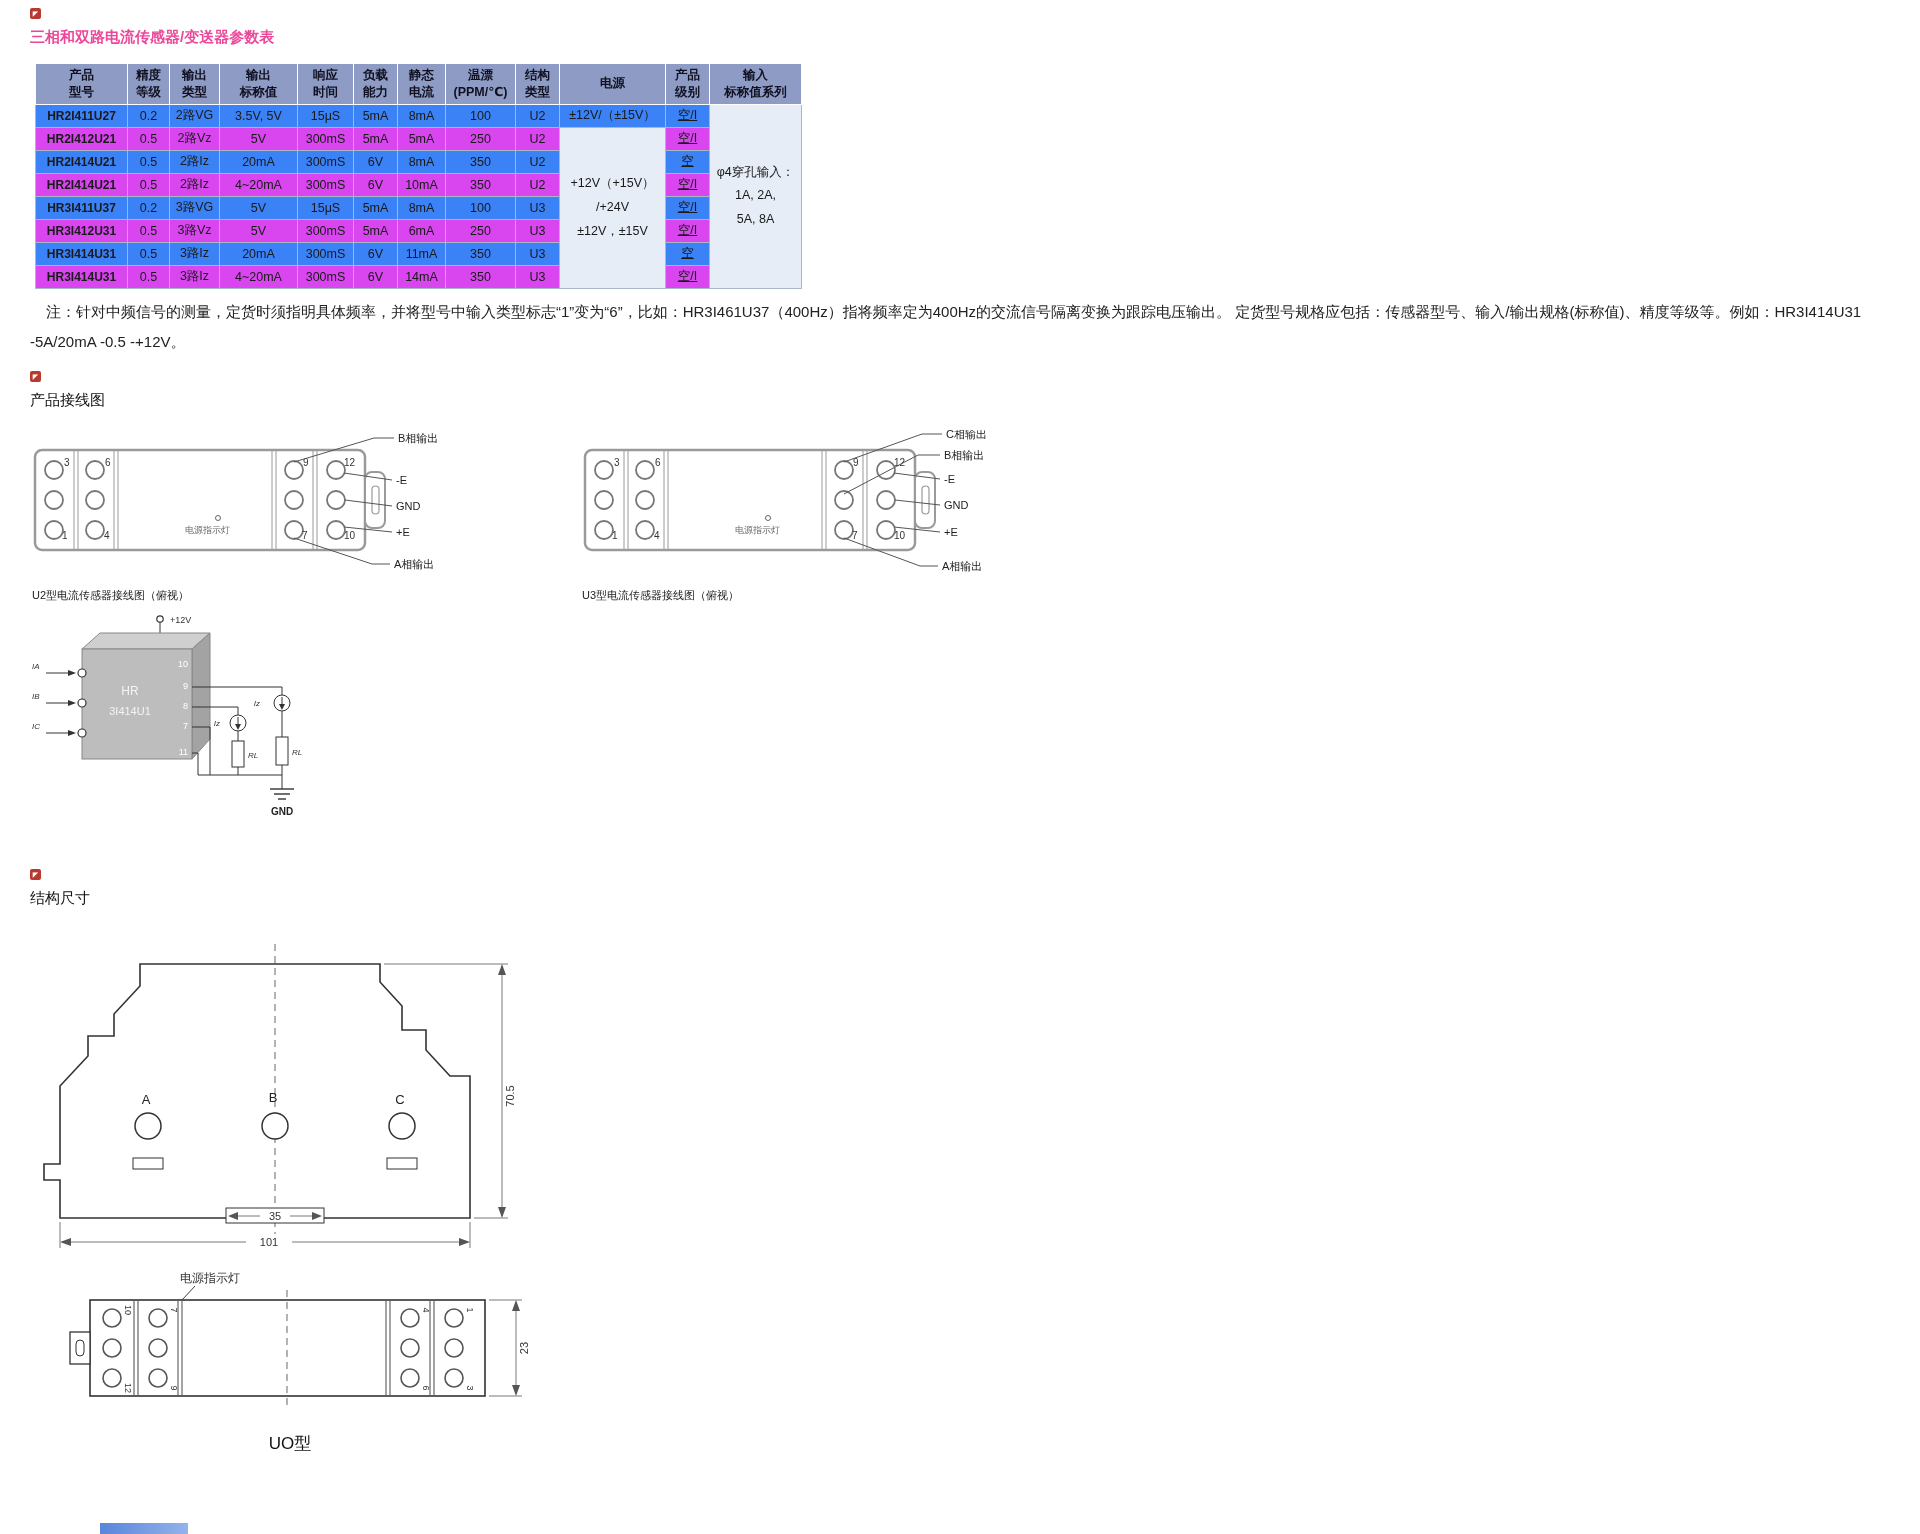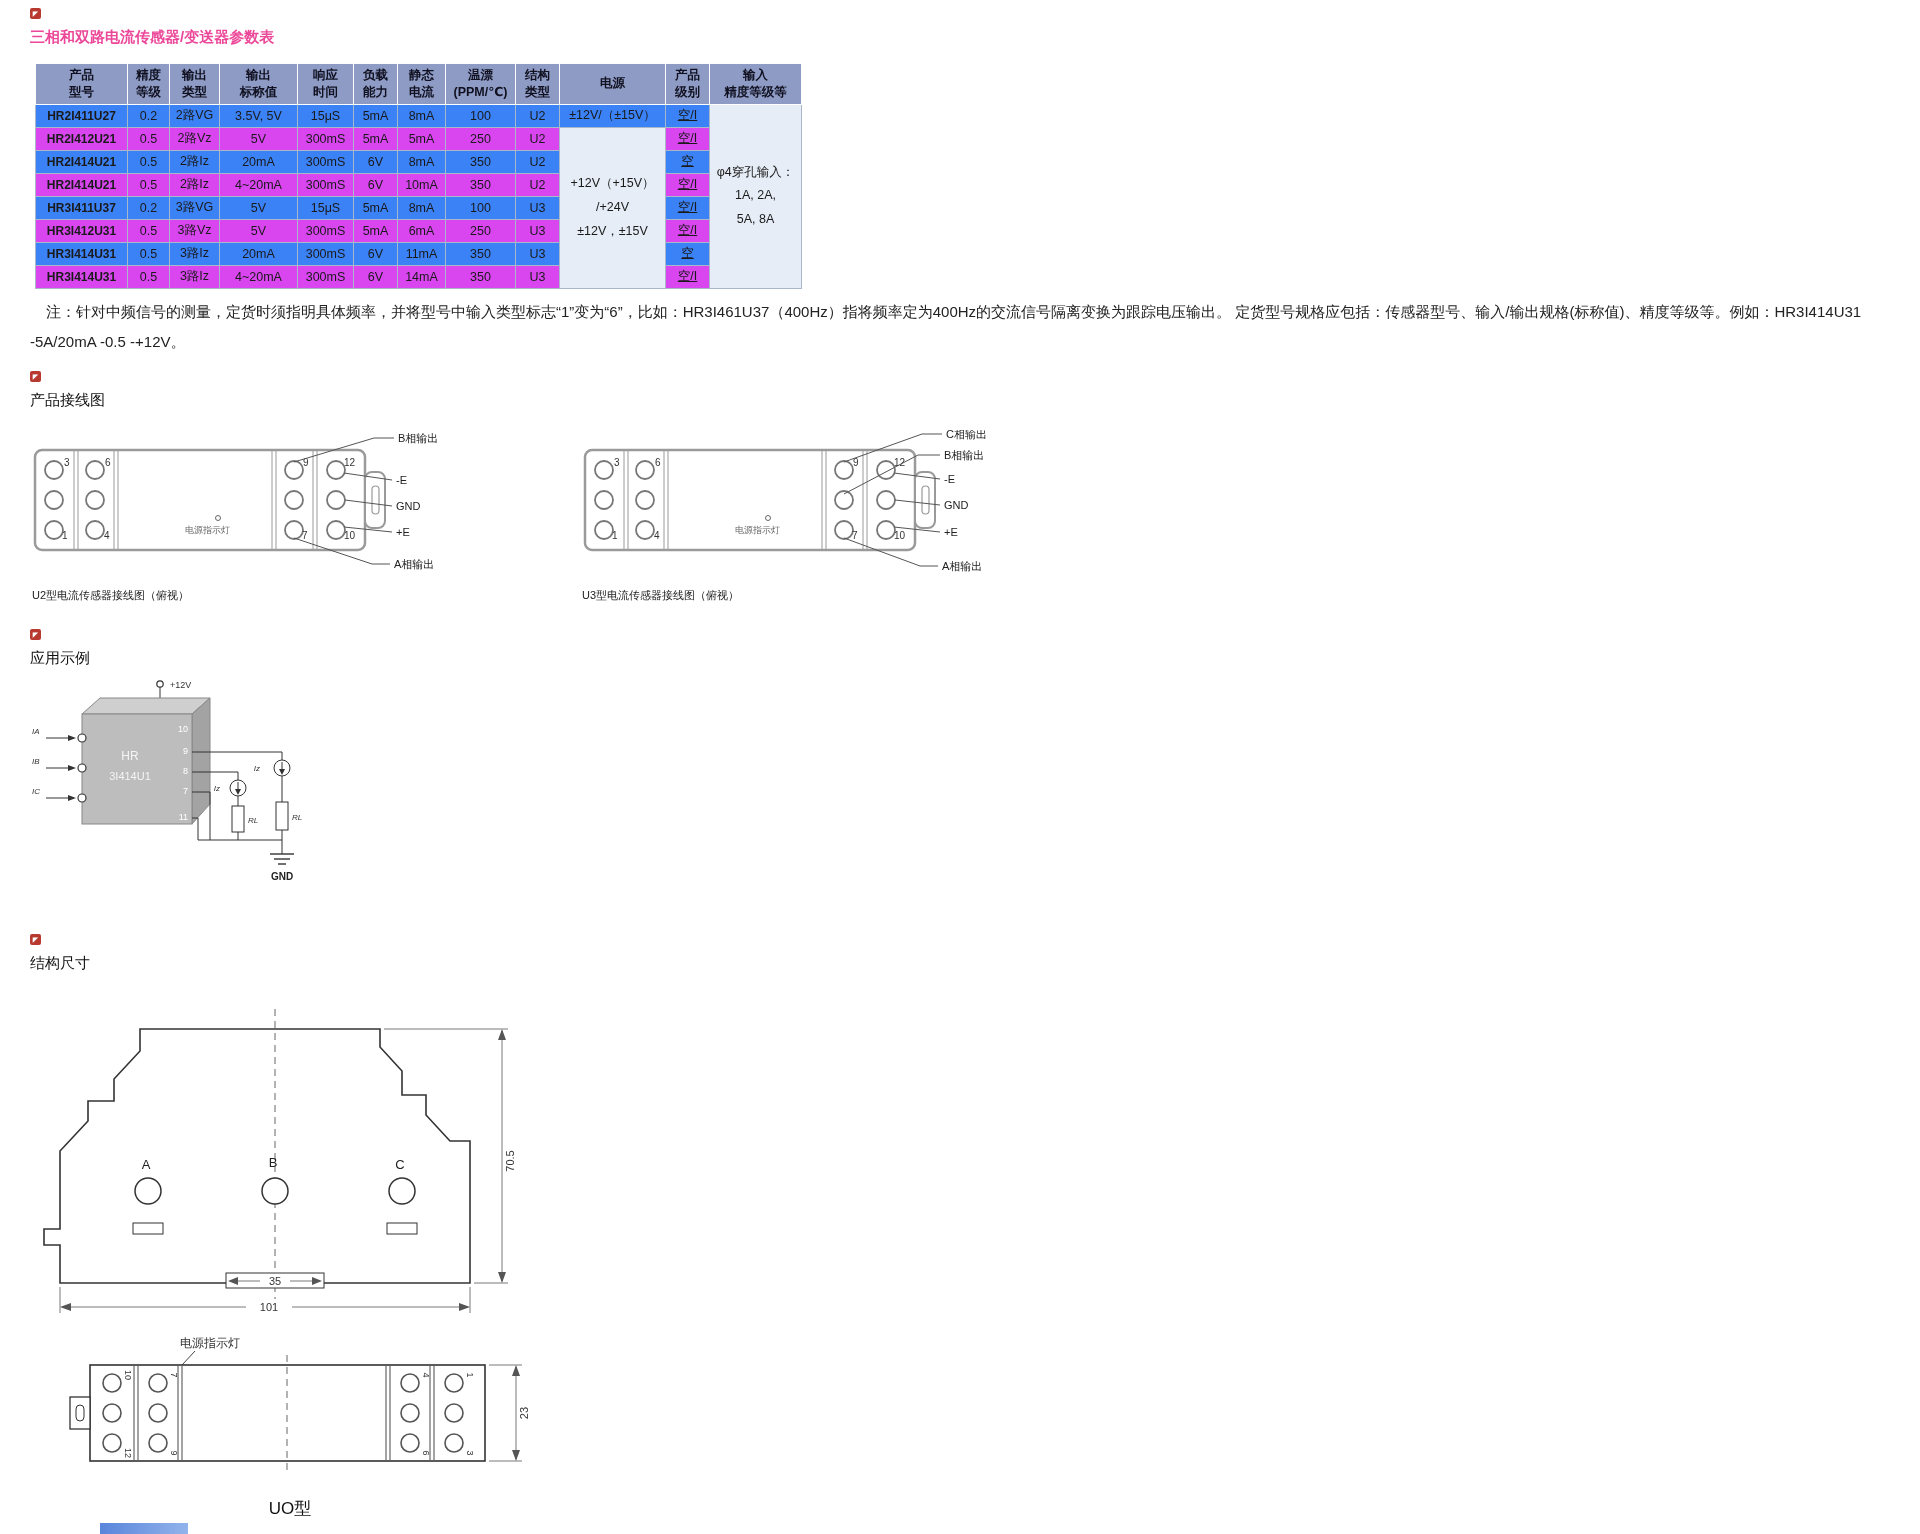--- a/index.html
+++ b/index.html
@@ -77,21 +77,21 @@
         <th>静态
 电流</th>
         <th>温漂
 (PPM/℃)</th>
         <th>结构
 类型</th>
         <th>电源</th>
         <th>产品
 级别</th>
         <th>输入
-精度等级等</th>
+标称值系列</th>
       </tr>
     </thead>
     <tbody>
       <tr class="odd">
         <td class="model">HR2I411U27</td>
         <td>0.2</td>
         <td>2路VG</td>
         <td>3.5V, 5V</td>
         <td>15μS</td>
         <td>5mA</td>
@@ -319,24 +319,20 @@
           <text x="362" y="79">GND</text>
           <text x="362" y="106">+E</text>
           <text x="360" y="140">A相输出</text>
         </g>
       </svg>
       <div class="caption">U3型电流传感器接线图（俯视）</div>
     </div>
   </div>
 
   
-  <div style="margin-top:26px;">
-    <span class="anchor">◤</span>
-    <h2 class="sec">应用示例</h2>
-  </div>
 
   <svg width="420" height="230" viewBox="0 0 420 230" style="margin:4px 0 0 0;">
 
     <circle cx="130" cy="12" r="3.2" fill="none" stroke="#333" stroke-width="1.2"></circle>
     <text x="140" y="16" font-size="9" fill="#333">+12V</text>
     <line x1="130" y1="15" x2="130" y2="40" stroke="#333" stroke-width="1"></line>
 
     <polygon points="52,42 162,42 180,26 70,26" fill="#cfcfcf" stroke="#888"></polygon>
     <polygon points="162,42 180,26 180,132 162,152" fill="#a3a3a3" stroke="#888"></polygon>
     <rect x="52" y="42" width="110" height="110" fill="#bdbdbd" stroke="#888"></rect>

